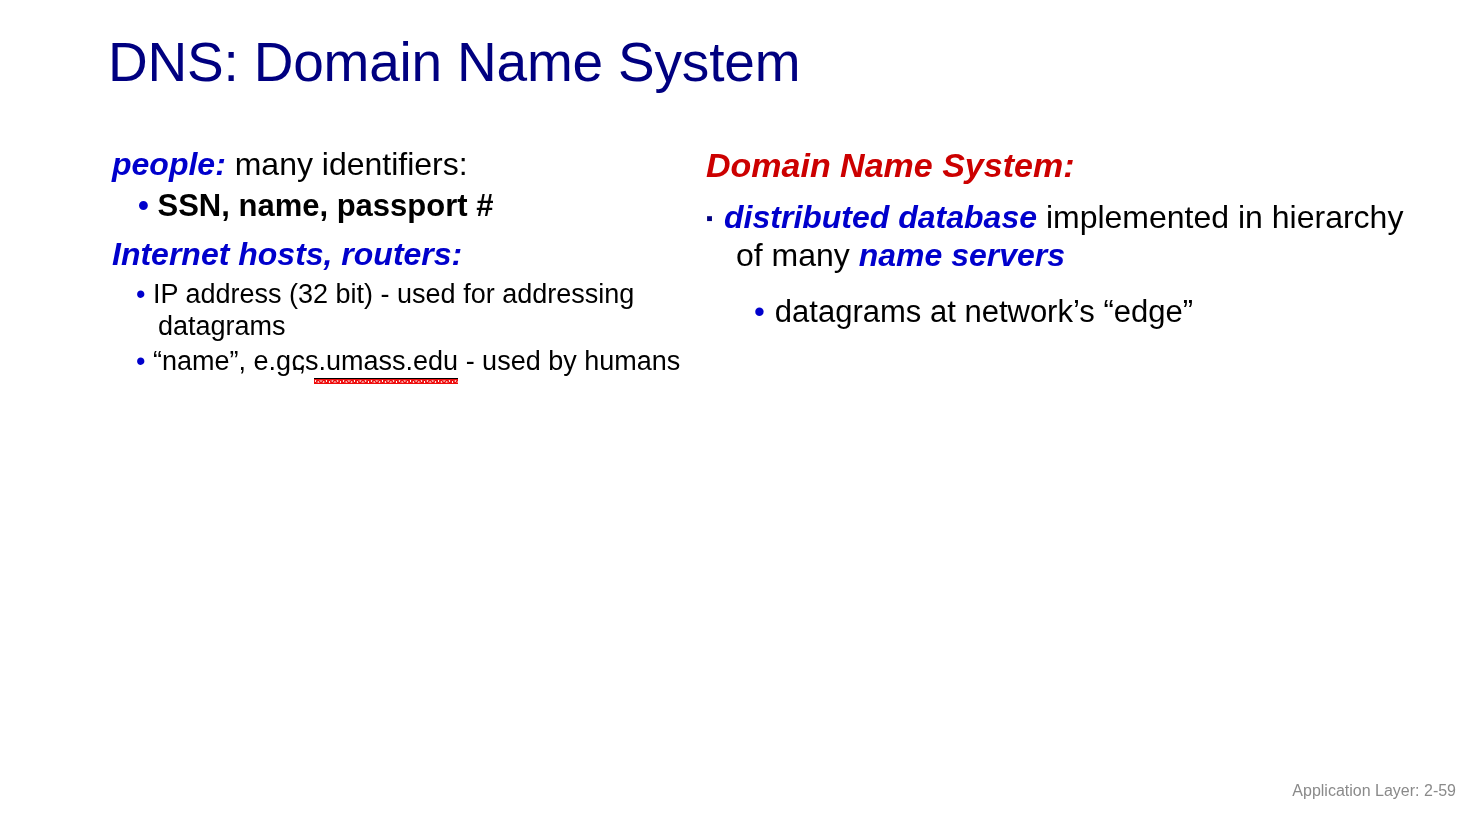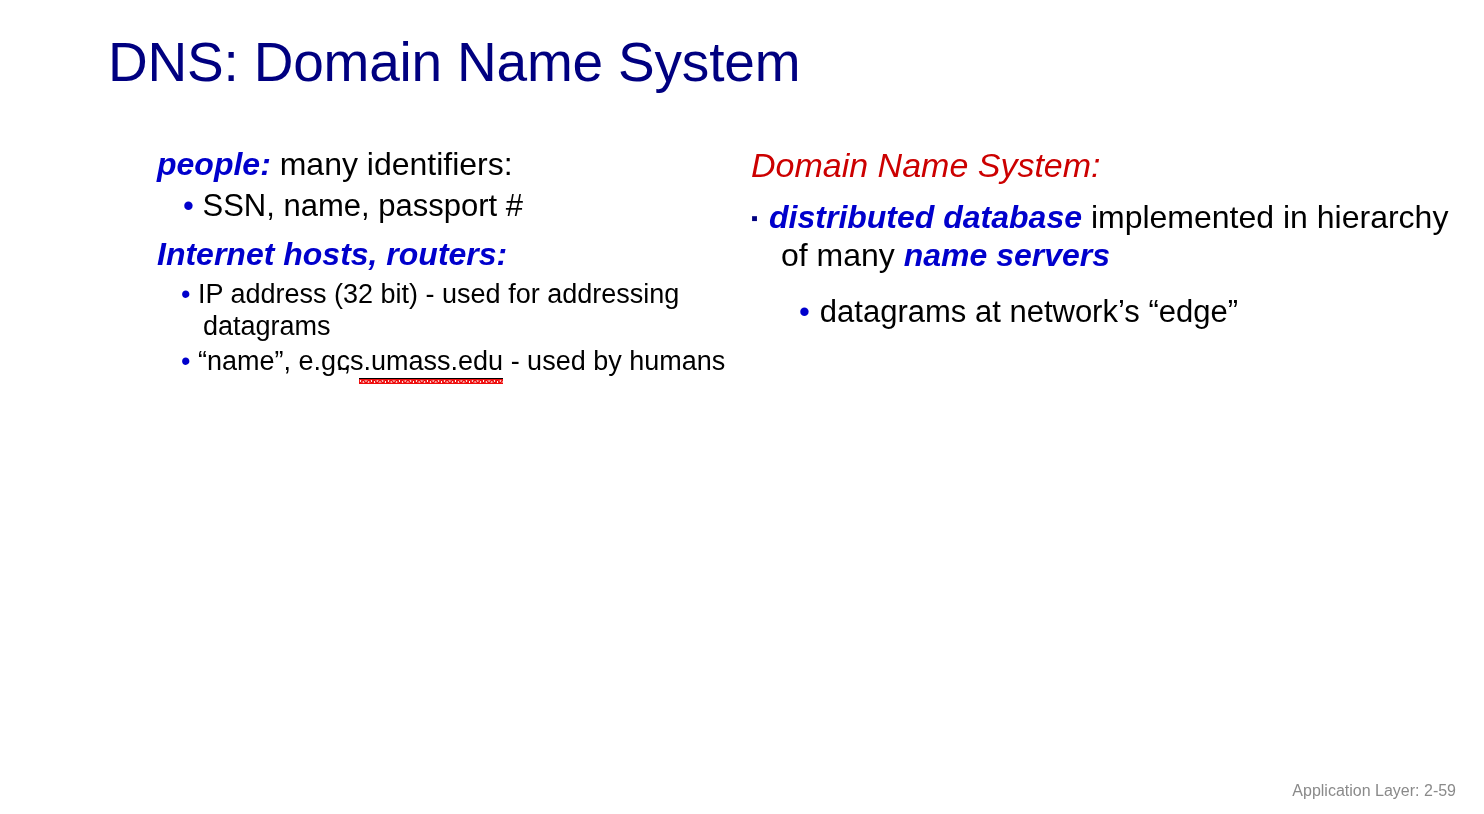--- a/index.html
+++ b/index.html
@@ -31,21 +31,20 @@
     font-weight: 400;
     color: #000080;
     letter-spacing: -0.2px;
     white-space: nowrap;
   }
 
   
   .col {
     position: absolute;
     top: 146px;
-    margin-left: 45px;
   }
   .col-left {
     left: 112px;
     width: 570px;
   }
   .col-right {
     left: 706px;
     width: 730px;
   }
 
@@ -55,21 +54,21 @@
     font-weight: 700;
   }
   .blue-i-b {
     color: #0000CC;
     font-style: italic;
     font-weight: 700;
   }
   .red-i-b {
     color: #CC0000;
     font-style: italic;
-    font-weight: 400;
+    font-weight: 700;
   }
   .red-i {
     color: #CC0000;
     font-style: italic;
   }
   .q-marker {
     color: #CC0000;
     font-style: italic;
     font-weight: 700;
     text-decoration: underline;
@@ -92,20 +91,21 @@
     padding-left: 46px;
     text-indent: -22px;
     position: relative;
   }
   .lc-sub-big {
     font-size: 31px;
     line-height: 1.18;
     padding-left: 50px;
     text-indent: -24px;
     margin: 2px 0 12px 0;
+    font-weight: bold;
   }
   .dot {
     color: #0000CC;
     font-size: 1em;
     line-height: 1;
   }
   .q-block {
     font-size: 32px;
     line-height: 1.18;
     color: #000000;

